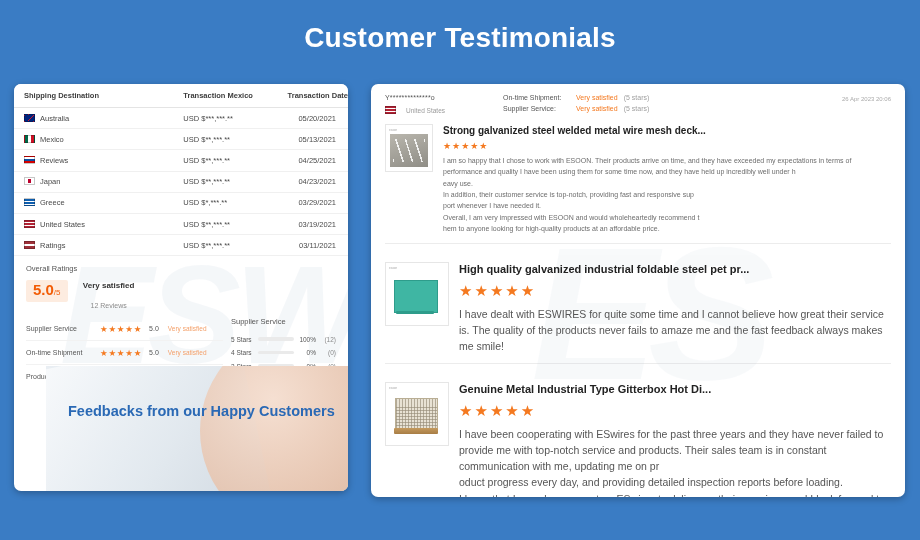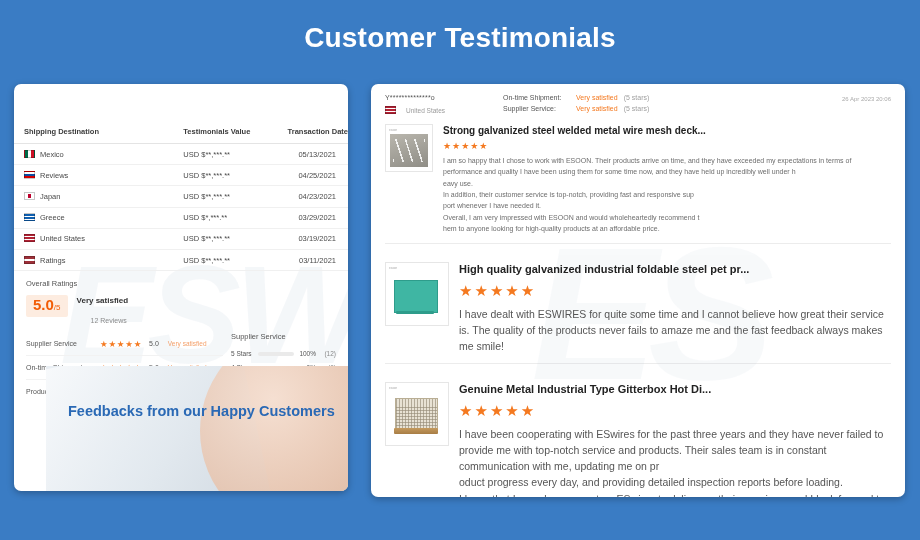--- a/index.html
+++ b/index.html
@@ -26,40 +26,40 @@
   .lp-watermark{
     position:absolute;left:16px;top:0;width:100%;height:100%;
     pointer-events:none;opacity:.10;overflow:hidden;
   }
   .lp-watermark span{
     position:absolute;left:30px;top:150px;font-size:140px;font-weight:bold;
     color:#9fb4c9;font-style:italic;letter-spacing:-6px;white-space:nowrap;
   }
 
   
-  .tbl{position:relative;width:100%;border-collapse:collapse;table-layout:fixed;margin-top:36px;}
+  .tbl{position:relative;width:100%;border-collapse:collapse;table-layout:fixed;}
   .tbl th{
     font-size:7.5px;font-weight:bold;color:#3c3c3c;text-align:left;
     padding:7px 0 7px 10px;border-bottom:1px solid #e4e4e4;background:#fff;
   }
   .tbl td{
     font-size:7.5px;color:#4a4a4a;padding:5.6px 0 5.6px 10px;
     border-bottom:1px solid #f0f0f0;white-space:nowrap;
   }
   .tbl .c1{width:49%;}
   .tbl .c2{width:27%;}
   .tbl .c3{width:24%;text-align:right;padding-right:12px;}
   .tbl th.c3{text-align:right;padding-right:0;}
   .flag{display:inline-block;width:11px;height:8px;margin-right:5px;
         vertical-align:-1px;border:.5px solid rgba(0,0,0,.22);box-sizing:border-box;}
 
   
   .ratings{position:relative;padding:8px 12px 0 12px;}
   .ratings-title{font-size:7.5px;color:#555;margin-bottom:7px;}
-  .rt-top{display:flex;align-items:flex-start;}
+  .rt-top{display:flex;align-items:flex-start;text-align:center;}
   .score-box{
     background:#fdece0;color:#f25c05;padding:2px 7px 3px 7px;border-radius:2px;
     font-size:15px;font-weight:bold;line-height:1.1;
   }
   .score-box .den{font-size:8px;font-weight:normal;}
   .rt-top-txt{margin-left:9px;padding-top:1px;}
   .rt-top-txt .sat{font-size:8px;font-weight:bold;color:#333;}
   .rt-top-txt .rev{font-size:7px;color:#8b8b8b;margin-top:2px;}
 
   .rt-cols{display:flex;margin-top:8px;}
@@ -182,25 +182,30 @@
 
   <div class="left-panel">
     <div class="lp-watermark">
         <span>ESW</span>
       </div>
 
     <table class="tbl">
       <thead>
         <tr>
           <th class="c1">Shipping Destination</th>
-          <th class="c2">Testimonials Value</th>
+          <th class="c2">Transaction Mexico</th>
           <th class="c3">Transaction Date</th>
         </tr>
       </thead>
       <tbody id="tbl-body">
+          <tr>
+            <td class="c1"><span class="flag" style="background: linear-gradient(135deg, rgb(0, 36, 125) 0px, rgb(0, 36, 125) 55%, rgb(207, 20, 43) 55%, rgb(207, 20, 43) 62%, rgb(0, 36, 125) 62%);"></span><span>Australia</span></td>
+            <td class="c2">USD $***,***.**</td>
+            <td class="c3">05/20/2021</td>
+          </tr>
           <tr>
             <td class="c1"><span class="flag" style="background: linear-gradient(90deg, rgb(0, 104, 71) 0px, rgb(0, 104, 71) 33%, rgb(255, 255, 255) 33%, rgb(255, 255, 255) 66%, rgb(206, 17, 38) 66%, rgb(206, 17, 38) 100%);"></span><span>Mexico</span></td>
             <td class="c2">USD $**,***.**</td>
             <td class="c3">05/13/2021</td>
           </tr>
           <tr>
             <td class="c1"><span class="flag" style="background: linear-gradient(rgb(255, 255, 255) 0px, rgb(255, 255, 255) 33%, rgb(11, 78, 162) 33%, rgb(11, 78, 162) 66%, rgb(213, 0, 0) 66%, rgb(213, 0, 0) 100%);"></span><span>Reviews</span></td>
             <td class="c2">USD $**,***.**</td>
             <td class="c3">04/25/2021</td>
           </tr>

